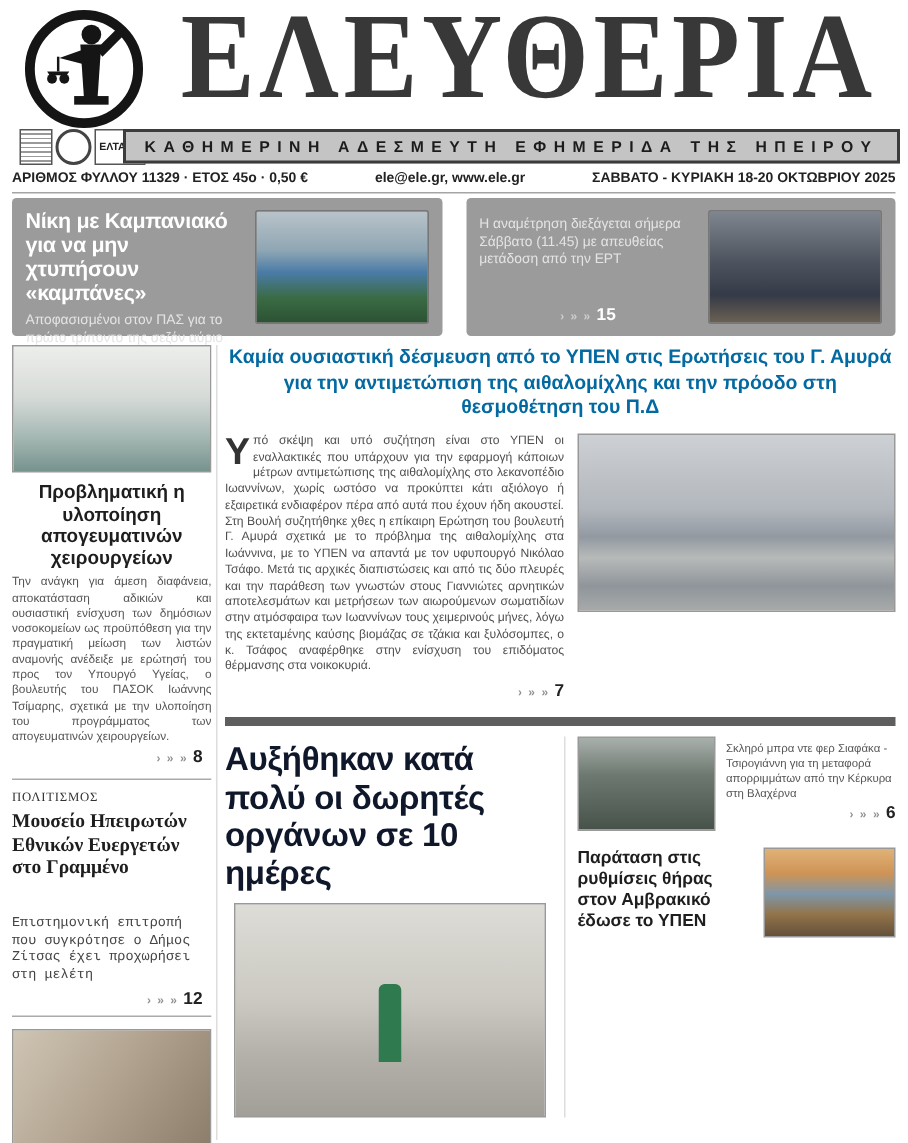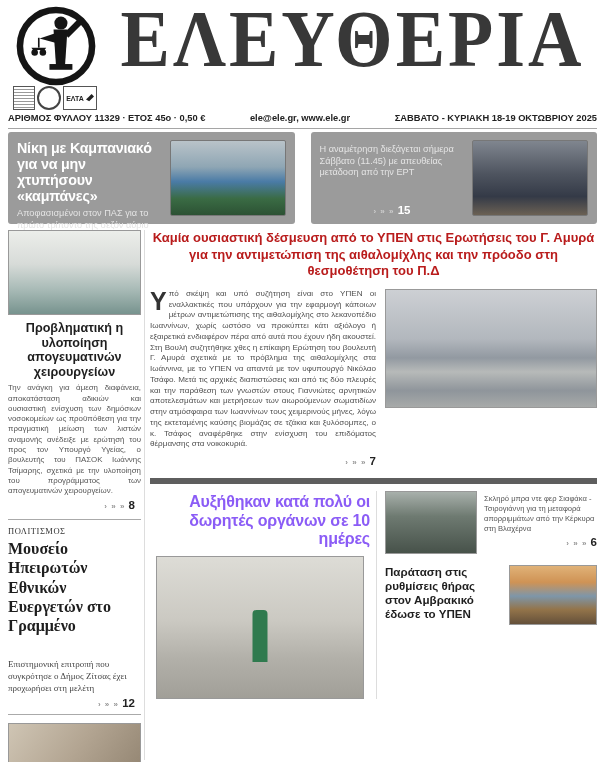--- a/index.html
+++ b/index.html
@@ -41,39 +41,39 @@
 
   
   .vline{position:absolute;left:144px;top:230px;width:1px;height:530px;background:#ddd;}
   .leftcol{position:absolute;left:8px;top:230px;width:133px;height:532px;overflow:hidden;}
   .lc-img{width:100%;height:85px;border:1px solid #999;box-sizing:border-box;}
   .leftcol h4{margin:6px 0 4px;font-size:12.6px;line-height:1.16;text-align:center;color:#1e1e1e;}
   .leftcol p{margin:0;font-size:7.9px;line-height:1.3;text-align:justify;color:#555;}
   .leftcol .mk{display:block;text-align:right;margin:3px 6px 0 0;}
   .culture{border-top:1px solid #aaa;border-bottom:1px solid #aaa;margin-top:8px;padding:6px 0 5px;}
   .culture .label{font-family:"Liberation Serif",serif;font-size:8.5px;letter-spacing:.5px;color:#333;}
-  .culture h4{font-family:"Liberation Serif",serif;text-align:left;font-size:16px;line-height:1.2;margin:3px 0 4px;}
-  .culture .csub{font-family:Liberation Serif, serif;font-size:9px;line-height:1.3;color:#444;margin-top:24px;}
+  .culture h4{font-family:"Liberation Serif",serif;text-align:left;font-size:13px;line-height:1.2;margin:3px 0 4px;}
+  .culture .csub{font-family:Liberation Mono, monospace;font-size:9px;line-height:1.3;color:#444;margin-top:24px;}
   .lc-block3{margin-top:8px;}
 
   
   .mainarea{position:absolute;left:150px;top:230px;width:447px;}
-  .kicker{font-size:13px;font-weight:bold;text-align:center;line-height:1.28;color:#b91c1c;padding:0 2px;}
+  .kicker{font-size:13px;font-weight:bold;text-align:center;line-height:1.28;color:#0369a1;padding:0 2px;}
   .bigh{font-size:37px;font-weight:bold;line-height:1.05;letter-spacing:-1px;color:#262626;margin-top:6px;}
   .leadrow{display:flex;gap:9px;margin-top:9px;}
   .leadbody{width:226px;font-size:8.1px;line-height:1.33;text-align:justify;color:#4f4f4f;}
   .leadbody .dc{float:left;font-size:25px;line-height:.8;font-weight:bold;color:#333;margin:2px 2px 0 0;}
   .leadbody .mk{display:block;text-align:right;margin-top:4px;}
   .leadphoto{flex:1;height:117px;border:1px solid #999;align-self:flex-start;}
   .darkbar{height:6px;background:#5e5e5e;margin-top:9px;}
 
   
   .bottomrow{display:flex;margin-top:7px;}
   .midcol{width:226px;padding-right:6px;box-sizing:border-box;}
-  .midcol h3{font-size:16px;line-height:1.15;text-align:right;margin:2px 0 7px;color:#8b5cf6;letter-spacing:-.2px;}
+  .midcol h3{font-size:22px;line-height:1.15;text-align:left;margin:2px 0 7px;color:#0f172a;letter-spacing:-.2px;}
   .midphoto{height:141px;margin:0 6px;border:1px solid #999;position:relative;overflow:hidden;}
   .rightcol{flex:1;border-left:1px solid #ddd;padding-left:8px;display:flex;flex-direction:column;}
   .ra{display:flex;gap:7px;}
   .ra .rphoto{width:90px;height:61px;border:1px solid #999;flex:none;}
   .ra .rphoto.sm{width:86px;height:58px;}
   .ra .txt{flex:1;display:flex;flex-direction:column;}
   .ra h4{margin:0;font-size:11.6px;line-height:1.2;color:#1e1e1e;}
   .ra .sub{margin-top:3px;font-size:7.6px;line-height:1.3;color:#555;}
   .ra .mk{display:block;text-align:right;margin-top:2px;}
   .ra-b{margin-top:11px;}
@@ -116,25 +116,26 @@
   <div class="stamp">
     <div class="mini lines"></div>
     <div class="circle"></div>
     <div class="mini elta">
       <span>ΕΛΤΑ</span>
       <svg width="8" height="8" viewBox="0 0 10 10">
           <path d="M0 7 L7 0 L10 3 L4 9 Z" fill="#222"></path>
         </svg>
     </div>
   </div>
+  <div class="subbar">ΚΑΘΗΜΕΡΙΝΗ ΑΔΕΣΜΕΥΤΗ ΕΦΗΜΕΡΙΔΑ ΤΗΣ ΗΠΕΙΡΟΥ</div>
 
   <div class="infoline">
     <span>ΑΡΙΘΜΟΣ ΦΥΛΛΟΥ 11329 · ΕΤΟΣ 45ο · 0,50 €</span>
     <span>ele@ele.gr, www.ele.gr</span>
-    <span>ΣΑΒΒΑΤΟ - ΚΥΡΙΑΚΗ 18-19 ΟΚΤΩΒΡΙΟΥ 2025</span>
+    <span>ΣΑΒΒΑΤΟ - ΚΥΡΙΑΚΗ 18-20 ΟΚΤΩΒΡΙΟΥ 2025</span>
   </div>
   <div class="toprule"></div>
 
   <div class="topboxes">
     <div class="gbox">
       <div class="gbox-text">
         <h3>Νίκη με Καμπανιακό για να μην χτυπήσουν «καμπάνες»</h3>
         <div class="sub">Αποφασισμένοι στον ΠΑΣ για το πρώτο τρίποντο της σεζόν αύριο (14.00) στους «Ζωσιμάδες»</div>
         <div class="mk white">15</div>
       </div>

